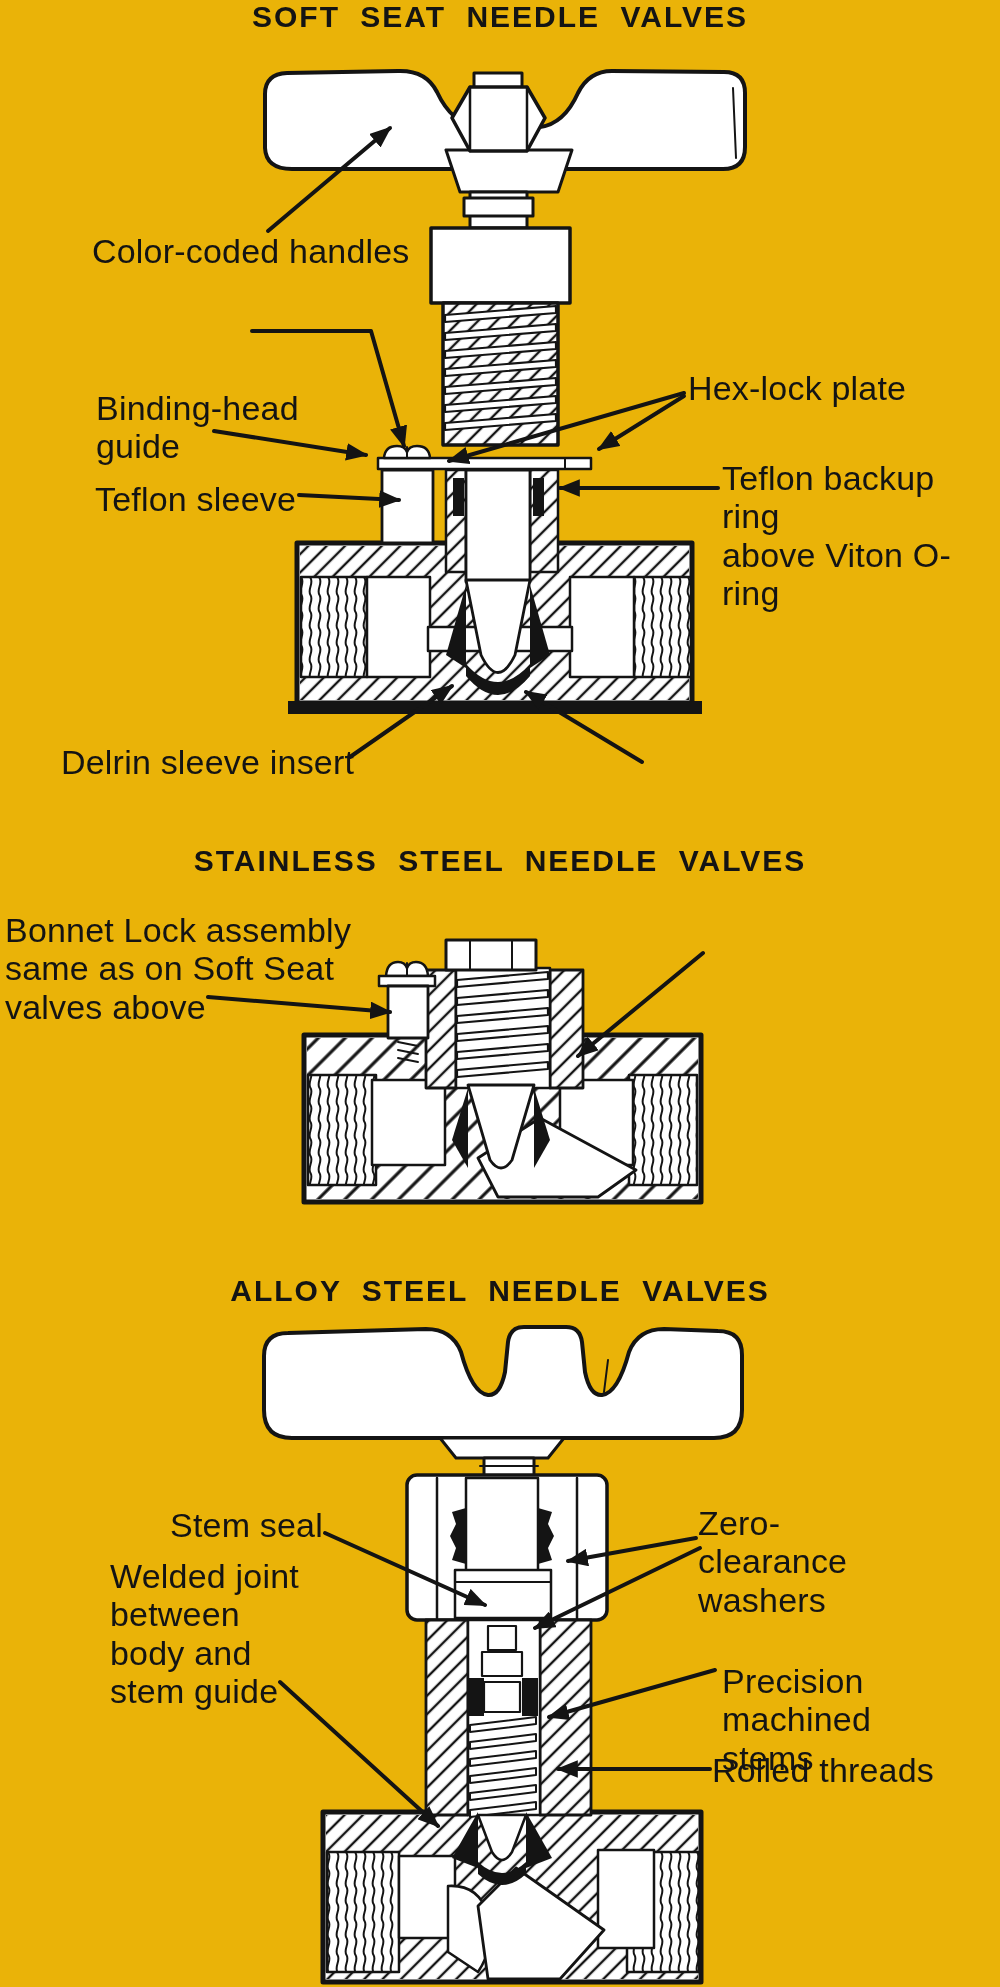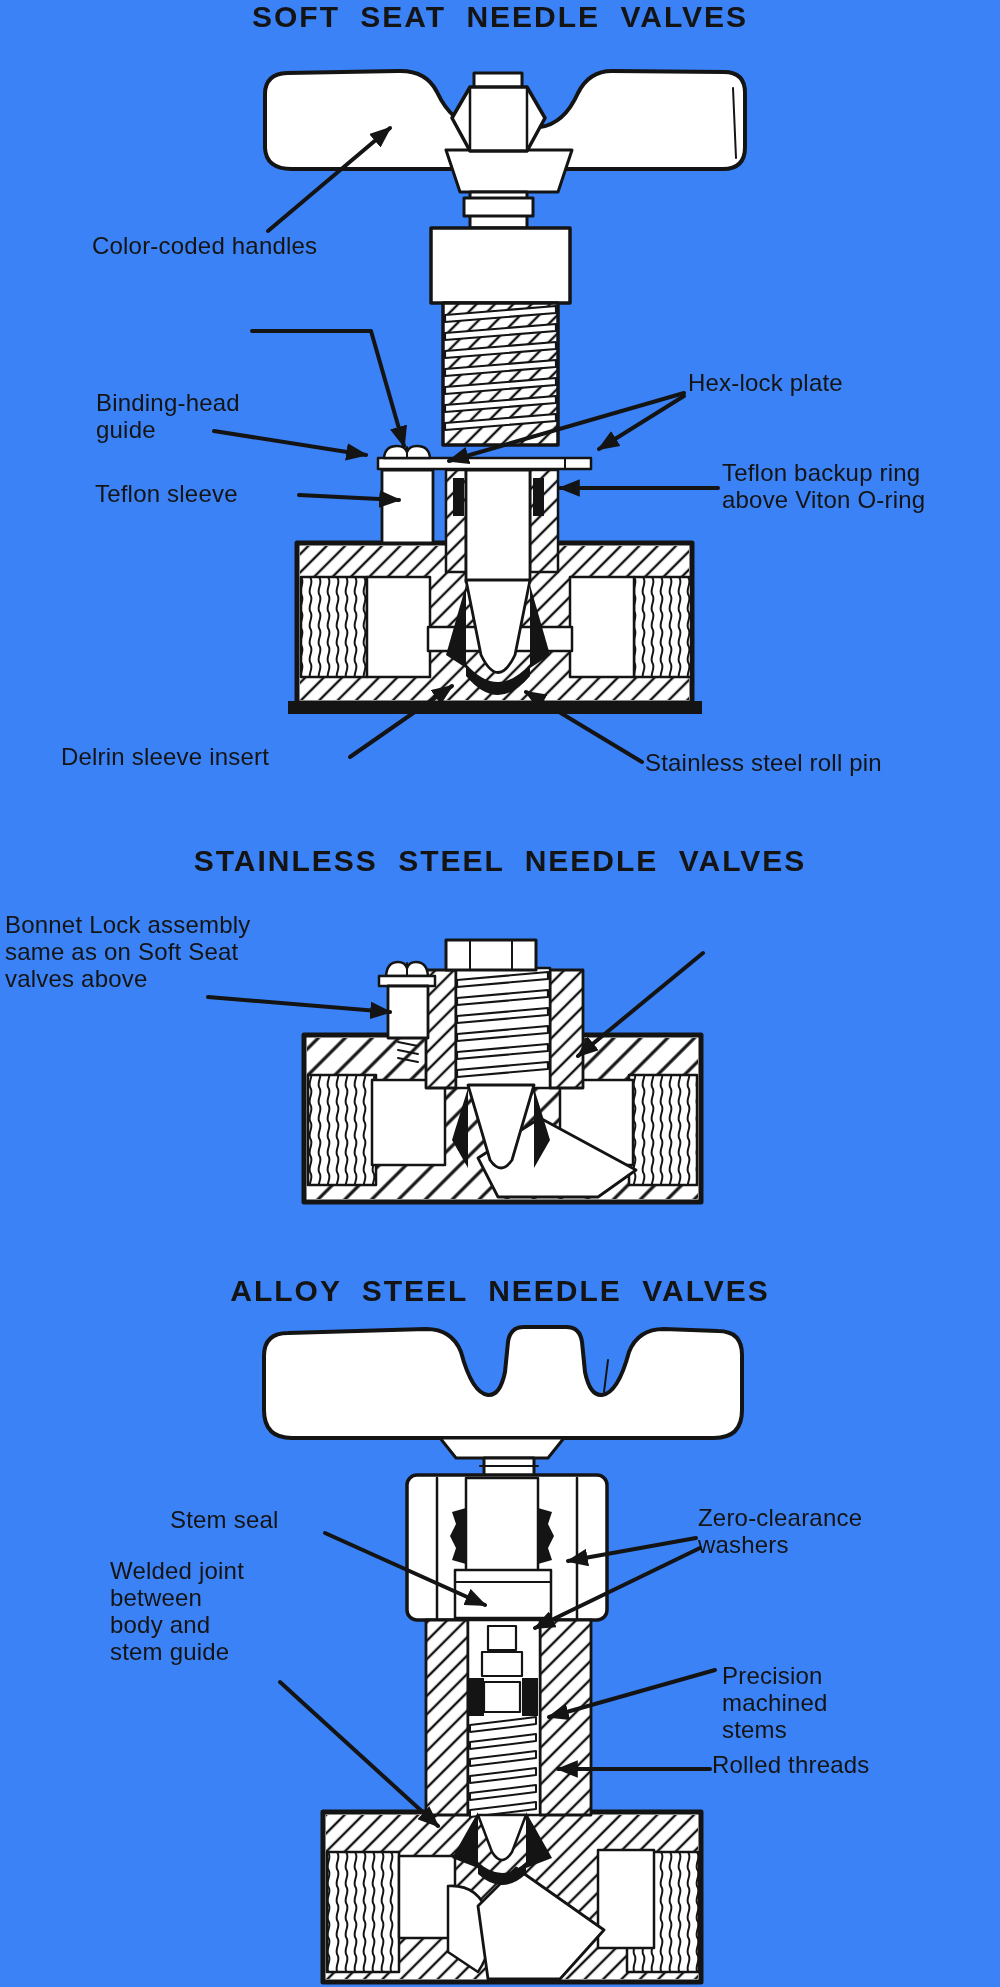--- a/index.html
+++ b/index.html
@@ -1,30 +1,30 @@
 <!DOCTYPE html>
 <html><head>
 <meta charset="utf-8">
 <style>
   html,body{margin:0;padding:0;background:#ffffff;}
   .page{
-    position:relative;width:1000px;height:1987px;background:#3b82f6;
+    position:relative;width:1000px;height:1987px;background:#eab308;
     font-family:"Liberation Sans", sans-serif;color:#141414;overflow:hidden;
   }
   .art{position:absolute;left:0;top:0;width:1000px;height:1987px;}
   .title{
     position:absolute;left:0;width:1000px;text-align:center;
     font-size:30px;font-weight:700;letter-spacing:2px;word-spacing:10px;
     color:#141414;white-space:pre;
   }
   .t1{top:0px;}
   .t2{top:844px;}
   .t3{top:1268px;margin-top:6px;}
   .lbl{
-    position:absolute;font-size:24px;line-height:1.13;color:#141414;
+    position:absolute;font-size:34px;line-height:1.13;color:#141414;
     white-space:pre-line;letter-spacing:0.2px;
   }
   .lbl.center{text-align:left;}
 </style>
 </head>
 <body>
 
 <div class="page">
 
   <svg class="art" viewBox="0 0 1000 1987" fill="none" stroke-linecap="round" stroke-linejoin="round">
@@ -257,21 +257,20 @@
   <div class="title t3">ALLOY STEEL NEEDLE VALVES</div>
 
   <div class="lbl" style="left:92px;top:232px;">Color-coded handles</div>
   <div class="lbl" style="left:96px;top:389px;">Binding-head
 guide</div>
   <div class="lbl" style="left:95px;top:480px;">Teflon sleeve</div>
   <div class="lbl" style="left:688px;top:369px;">Hex-lock plate</div>
   <div class="lbl" style="left:722px;top:459px;">Teflon backup ring
 above Viton O-ring</div>
   <div class="lbl" style="left:61px;top:743px;">Delrin sleeve insert</div>
-  <div class="lbl" style="left:645px;top:749px;">Stainless steel roll pin</div>
 
   <div class="lbl" style="left:5px;top:911px;">Bonnet Lock assembly
 same as on Soft Seat
 valves above</div>
 
   <div class="lbl" style="left:170px;top:1506px;">Stem seal</div>
   <div class="lbl center" style="left:698px;top:1504px;width:228px;">Zero-clearance
 washers</div>
   <div class="lbl" style="left:110px;top:1557px;">Welded joint
 between

